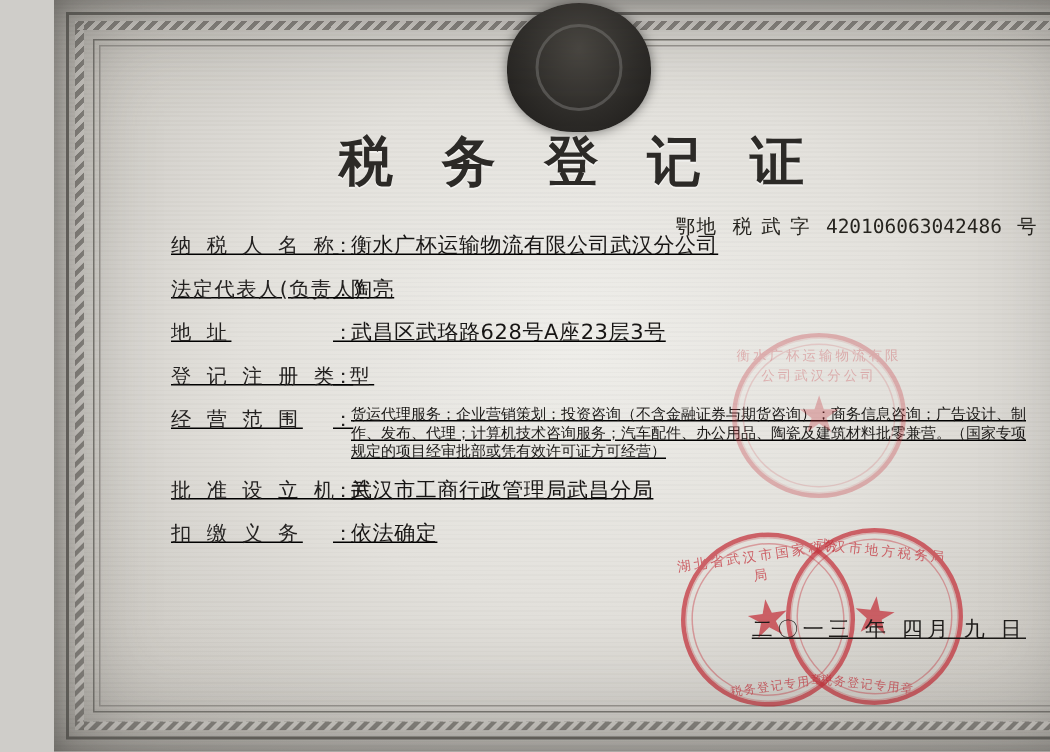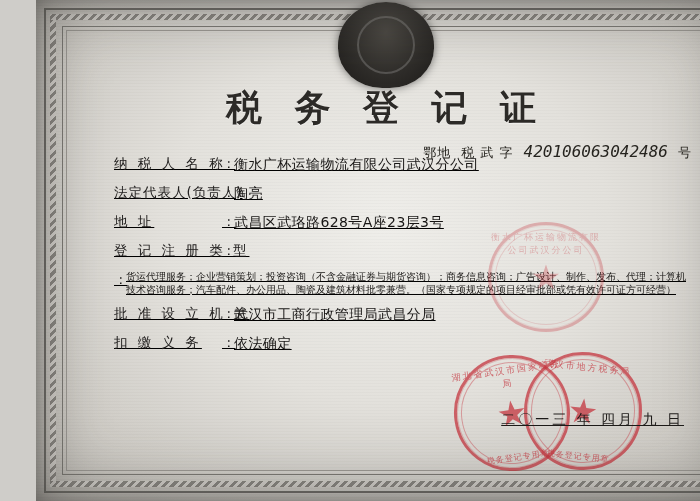--- a/index.html
+++ b/index.html
@@ -86,22 +86,21 @@
   .regline{
     position:absolute;right:44px;top:142px;
     font-size:13px;color:#26241f;
     font-family:"DejaVu Sans","Liberation Sans",sans-serif;
     letter-spacing:1px;
     white-space:nowrap;
   }
   .regline .num{
     font-family:"DejaVu Sans Mono","Liberation Mono",monospace;
     letter-spacing:0px;
-    font-size:16px;
-    font-style:italic;
+    font-size:13px;
   }
   .regline .gap{display:inline-block;width:10px;}
 
   
   .fields{
     position:absolute;left:78px;top:155px;right:44px;
   }
   .row{
     display:flex;align-items:flex-start;
     margin-bottom:9px;
@@ -235,20 +234,21 @@
       <div class="colon">：</div>
       <div class="value">武昌区武珞路628号A座23层3号</div>
     </div>
 
     <div class="row">
       <div class="label">登 记 注 册 类 型</div>
       <div class="colon">：</div>
     </div>
 
     <div class="row">
+      <div class="label">经 营 范 围</div>
       <div class="colon">：</div>
       <div class="value small">货运代理服务；企业营销策划；投资咨询（不含金融证券与期货咨询）；商务信息咨询；广告设计、制作、发布、代理；计算机技术咨询服务；汽车配件、办公用品、陶瓷及建筑材料批零兼营。（国家专项规定的项目经审批部或凭有效许可证方可经营）</div>
     </div>
 
     <div class="row">
       <div class="label">批 准 设 立 机 关</div>
       <div class="colon">：</div>
       <div class="value">武汉市工商行政管理局武昌分局</div>
     </div>
 

